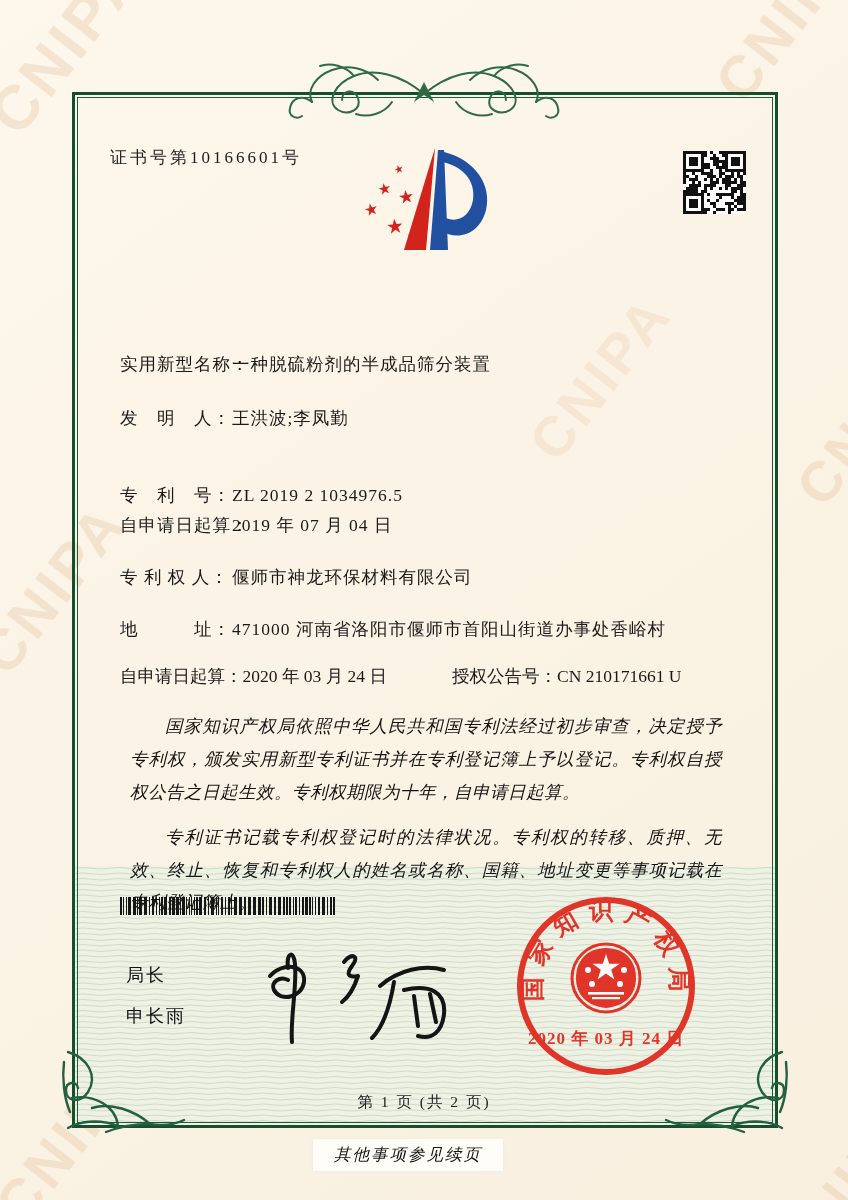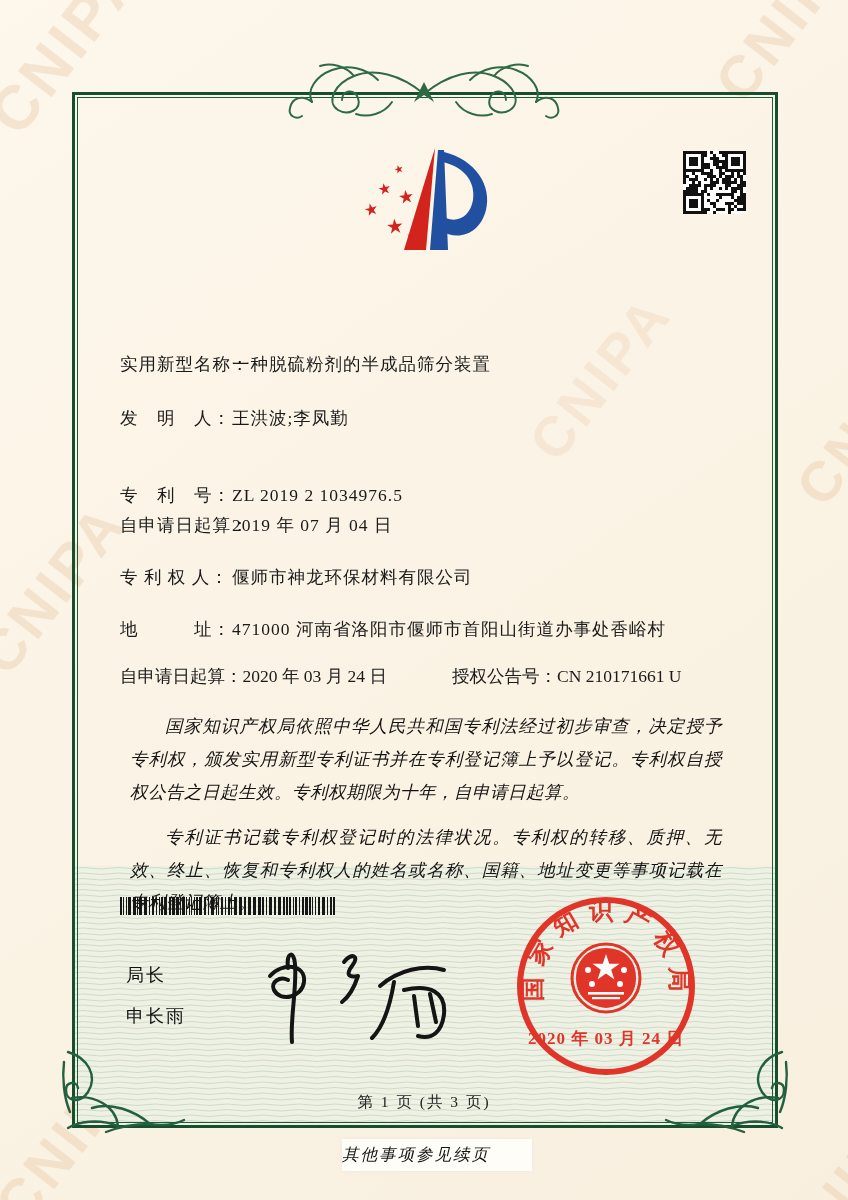--- a/index.html
+++ b/index.html
@@ -30,21 +30,21 @@
   .barcode i{display:inline-block;height:18px;background:#161616;vertical-align:top;}
   .barcode s{display:inline-block;height:18px;vertical-align:top;}
   
   .sig-title{position:absolute;left:126px;top:963px;font-size:18px;font-family:Liberation Sans, sans-serif;color:#111;letter-spacing:2px;}
   .sig-name{position:absolute;left:126px;top:1004px;font-size:18px;font-family:"Liberation Sans","DejaVu Sans",sans-serif;color:#111;letter-spacing:2px;}
   .sig-hand{position:absolute;left:248px;top:938px;}
   
   .seal{position:absolute;left:504px;top:886px;opacity:0.92;}
   
   .pagefoot{position:absolute;left:0;top:1092px;width:848px;text-align:center;font-size:15.5px;color:#222;letter-spacing:2px;}
-  .contnote{position:absolute;left:342px;top:1139px;width:190px;height:32px;background:#fffdf8;box-shadow:0 0 4px rgba(0,0,0,0.04);text-align:left;line-height:32px;font-size:16.5px;font-style:italic;color:#141414;letter-spacing:2px;}
+  .contnote{position:absolute;left:313px;top:1139px;width:190px;height:32px;background:#fffdf8;box-shadow:0 0 4px rgba(0,0,0,0.04);text-align:center;line-height:32px;font-size:16.5px;font-style:italic;color:#141414;letter-spacing:2px;}
 </style>
 </head>
 <body>
 
 <div id="page">
 
   <div class="wm" style="left:-38px;top:8px;font-size:62px;">CNIPA</div>
   <div class="wm" style="left:690px;top:-18px;font-size:58px;">CNIPA</div>
   <div class="wm" style="left:505px;top:345px;font-size:56px;color:rgba(232,197,164,0.28);">CNIPA</div>
   <div class="wm" style="left:772px;top:390px;font-size:56px;">CNIPA</div>
@@ -135,20 +135,21 @@
   <svg style="position:absolute;left:662px;top:1048px;" width="130" height="86" viewBox="0 0 130 86">
     <g stroke="#226040" fill="none" stroke-width="2.4" stroke-linecap="round" transform="translate(130,0) scale(-1,1)">
       <path d="M10,4 C30,10 40,28 30,44 C22,56 8,54 8,42 C8,34 18,32 20,40"></path>
       <path d="M14,50 C36,46 58,58 60,78 C40,70 20,74 10,80"></path>
       <path d="M34,60 C52,54 76,62 92,76 C74,76 58,80 48,84"></path>
       <path d="M92,76 C106,78 118,76 126,72"></path>
       <path d="M6,14 C4,30 6,50 12,64"></path>
     </g>
   </svg>
 
+  <div class="certno">证书号第10166601号</div>
 
   <div class="logo">
     <span class="star" style="left:42px;top:26px;font-size:11px;transform:rotate(-18deg);">★</span>
     <span class="star" style="left:26px;top:44px;font-size:15px;transform:rotate(-12deg);">★</span>
     <span class="star" style="left:46px;top:50px;font-size:18px;transform:rotate(-8deg);">★</span>
     <span class="star" style="left:12px;top:64px;font-size:16px;transform:rotate(-14deg);">★</span>
     <span class="star" style="left:34px;top:78px;font-size:20px;transform:rotate(-6deg);">★</span>
     <span class="star" style="left:54px;top:88px;font-size:23px;">★</span>
     <svg width="150" height="122" viewBox="0 0 150 122">
       <polygon points="83,10 52,112 74,112" fill="#d2231d"></polygon>
@@ -376,16 +377,16 @@
         <circle cx="120" cy="84" r="3"></circle>
         <circle cx="88" cy="98" r="3"></circle>
         <circle cx="116" cy="98" r="3"></circle>
         <rect x="84" y="106" width="36" height="2.6"></rect>
         <rect x="88" y="111" width="28" height="2.2"></rect>
       </g>
     </g>
     <text x="102" y="158" text-anchor="middle" fill="#e0261b" font-size="17" font-weight="bold" letter-spacing="1" font-family="'Liberation Serif',serif">2020 年 03 月 24 日</text>
   </svg>
 
-  <div class="pagefoot">第 1 页 (共 3 页)</div>
+  <div class="pagefoot">第 1 页 (共 2 页)</div>
   <div class="contnote">其他事项参见续页</div>
 
 </div>
 
 </body></html>

